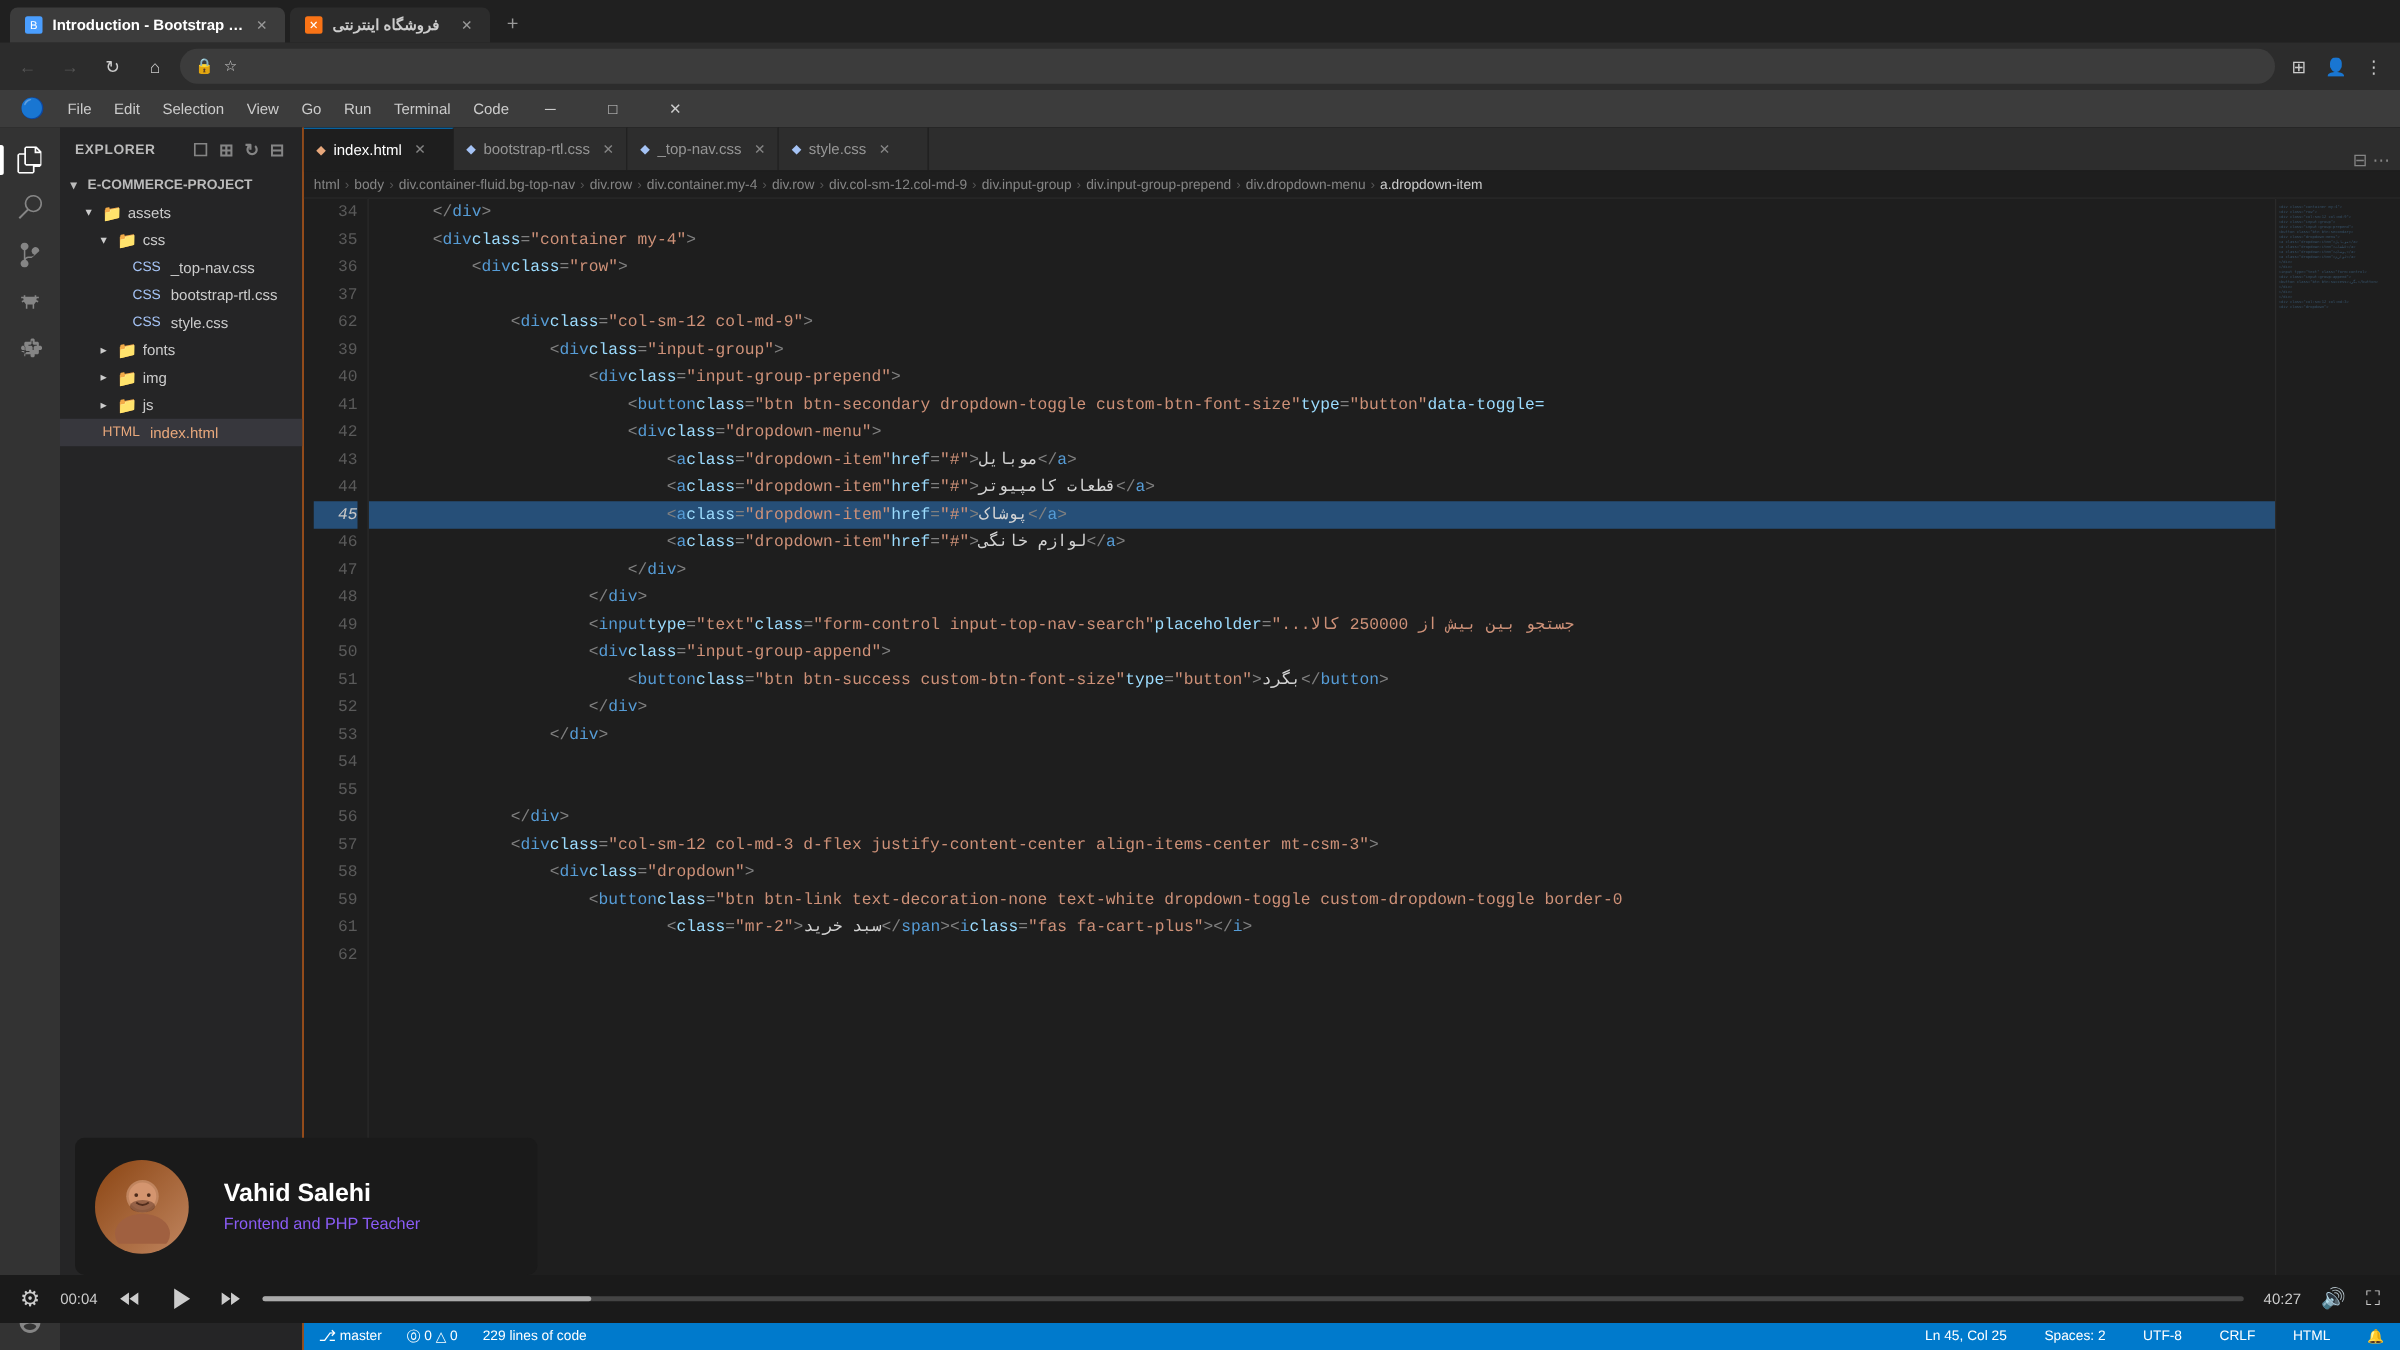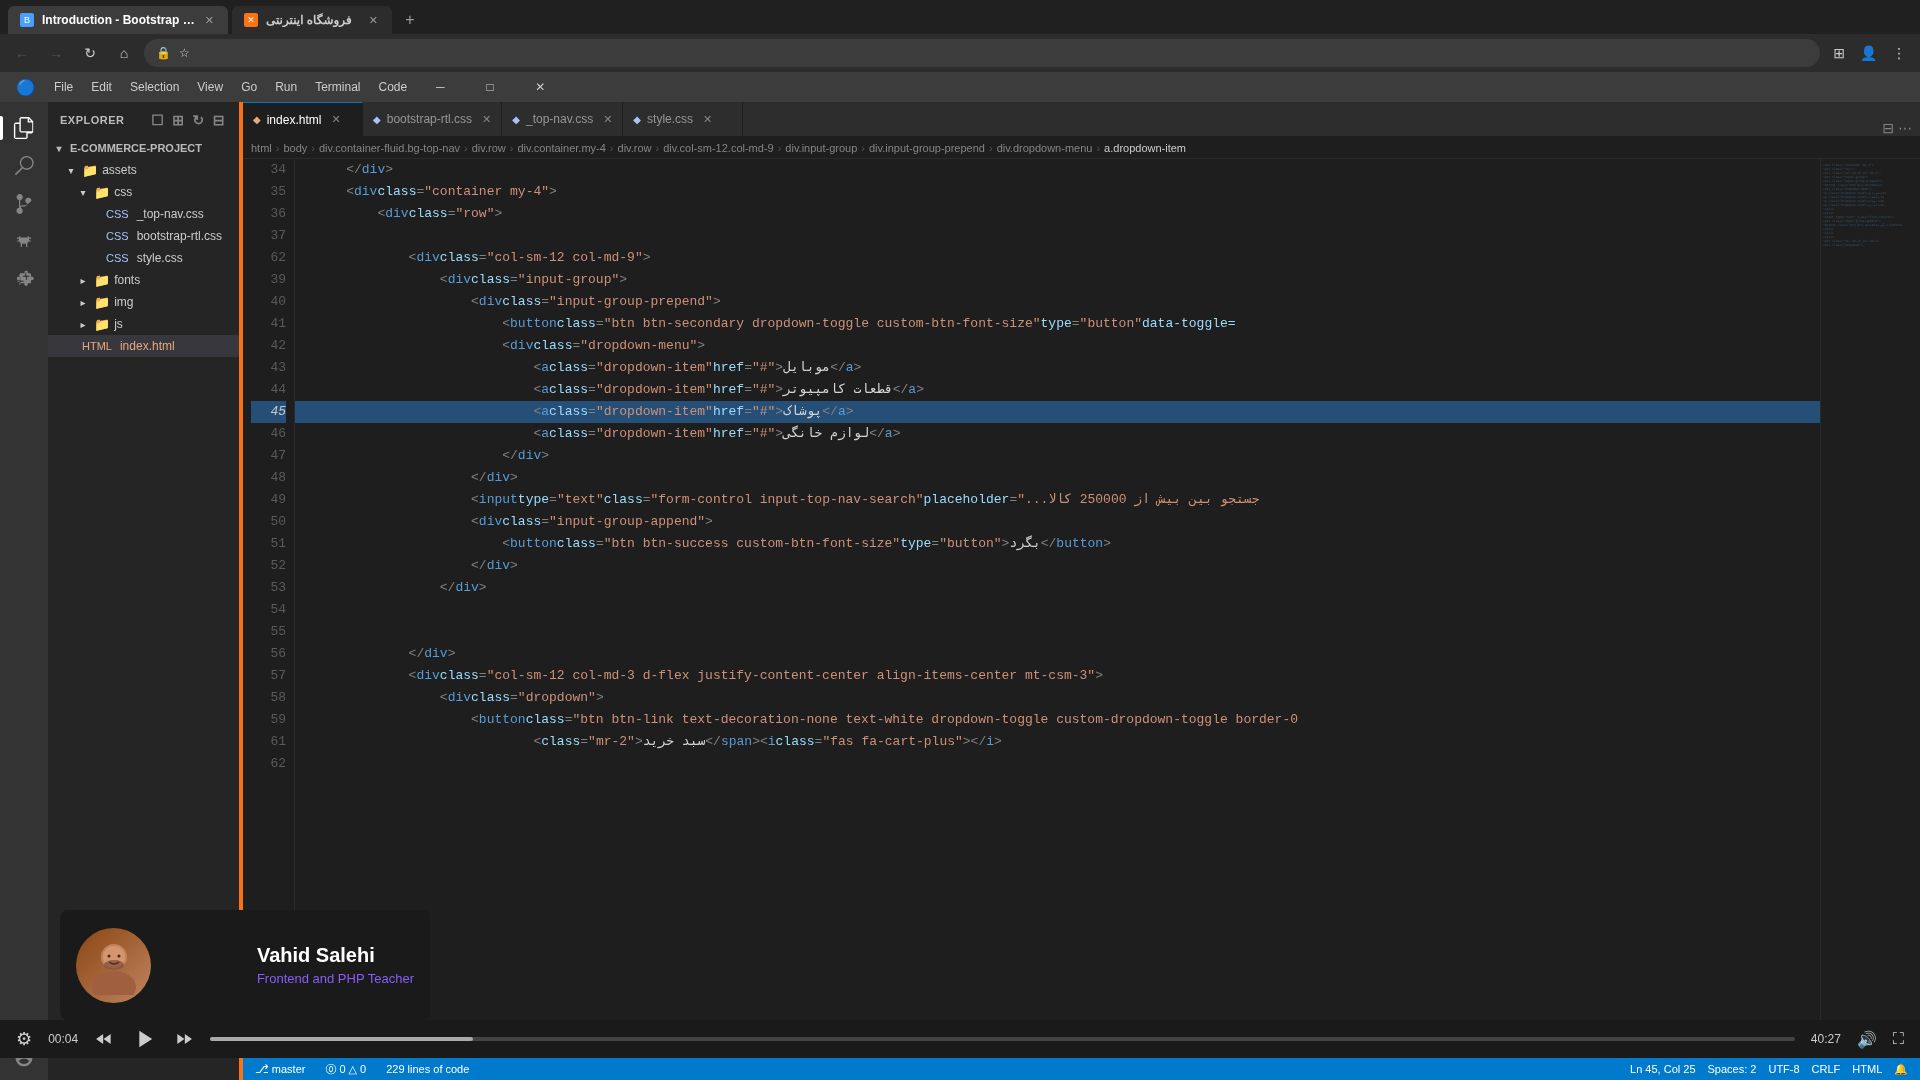--- a/index.html
+++ b/index.html
@@ -24,21 +24,21 @@
     
     .app { display: flex; height: calc(1080px - 72px); }
 
     
     .activity-bar { width: 48px; background: #333333; display: flex; flex-direction: column; align-items: center; padding-top: 8px; gap: 2px; flex-shrink: 0; }
     .activity-item { width: 36px; height: 36px; display: flex; align-items: center; justify-content: center; color: #858585; cursor: pointer; border-radius: 4px; font-size: 18px; position: relative; }
     .activity-item.active { color: #fff; }
     .activity-item.active::before { content: ''; position: absolute; left: -6px; width: 3px; height: 24px; background: #fff; border-radius: 0 2px 2px 0; }
 
     
-    .sidebar { width: 195px; background: #252526; display: flex; flex-direction: column; flex-shrink: 0; border-right: 4px solid #f97316; }
+    .sidebar { width: 195px; background: #252526; display: flex; flex-direction: column; flex-shrink: 0; border-right: 1px solid #f97316; }
     .sidebar-header { height: 35px; display: flex; align-items: center; padding: 0 12px; font-size: 11px; font-weight: 700; color: #bbb; text-transform: uppercase; letter-spacing: 0.5px; justify-content: space-between; }
     .sidebar-icons { display: flex; gap: 4px; }
     .sidebar-icon-btn { font-size: 14px; color: #858585; cursor: pointer; padding: 2px; }
 
     .explorer-section { flex: 1; overflow-y: auto; }
     .folder-item { height: 22px; display: flex; align-items: center; padding-left: 8px; cursor: pointer; gap: 4px; font-size: 13px; color: #ccc; }
     .folder-item.active { background: #37373d; }
     .folder-chevron { font-size: 10px; width: 14px; text-align: center; }
     .folder-label { font-size: 12px; }
     .nested-1 { padding-left: 16px; }
@@ -71,26 +71,26 @@
     .attr-val { color: #ce9178; }
     .text-content { color: #d4d4d4; }
 
     
     .minimap { width: 90px; background: #1e1e1e; border-left: 1px solid #2a2a2a; overflow: hidden; }
     .minimap-content { opacity: 0.4; font-size: 3px; line-height: 3.5px; padding: 2px; color: #569cd6; word-break: break-all; }
 
     
     .status-bar { height: 22px; background: #007acc; display: flex; align-items: center; padding: 0 8px; font-size: 11px; color: #fff; justify-content: space-between; }
     .status-left { display: flex; align-items: center; gap: 12px; }
-    .status-right { display: flex; align-items: center; gap: 4px; }
+    .status-right { display: flex; align-items: center; gap: 22px; }
     .status-item { display: flex; align-items: center; gap: 3px; cursor: pointer; padding: 0 4px; height: 22px; }
     .git-icon { font-size: 12px; }
 
     
-    .video-overlay { position: fixed; bottom: 60px; left: 60px; width: 370px; height: 110px; background: #1a1a1a; border-radius: 8px; display: flex; align-items: center; gap: 28px; padding: 10px 16px; z-index: 100; justify-content: space-between; }
+    .video-overlay { position: fixed; bottom: 60px; left: 60px; width: 370px; height: 110px; background: #1a1a1a; border-radius: 8px; display: flex; align-items: center; gap: 28px; padding: 10px 16px; z-index: 100; }
     .avatar { width: 75px; height: 75px; border-radius: 50%; background: #8B4513; overflow: hidden; flex-shrink: 0; display: flex; align-items: center; justify-content: center; font-size: 32px; }
     .presenter-info { display: flex; flex-direction: column; gap: 4px; }
     .presenter-name { font-size: 20px; font-weight: bold; color: #fff; }
     .presenter-title { font-size: 13px; color: #8B5CF6; font-weight: 500; }
 
     
     .video-controls { position: fixed; bottom: 22px; left: 0; right: 0; height: 38px; background: #1a1a1a; display: flex; align-items: center; justify-content: center; gap: 16px; z-index: 99; padding: 0 16px; }
     .progress-bar-container { flex: 1; max-width: 1600px; height: 4px; background: #444; border-radius: 2px; position: relative; }
     .progress-fill { height: 100%; width: 16.6%; background: #aaa; border-radius: 2px; }
     .ctrl-btn { color: #ccc; cursor: pointer; font-size: 18px; display: flex; align-items: center; justify-content: center; }

